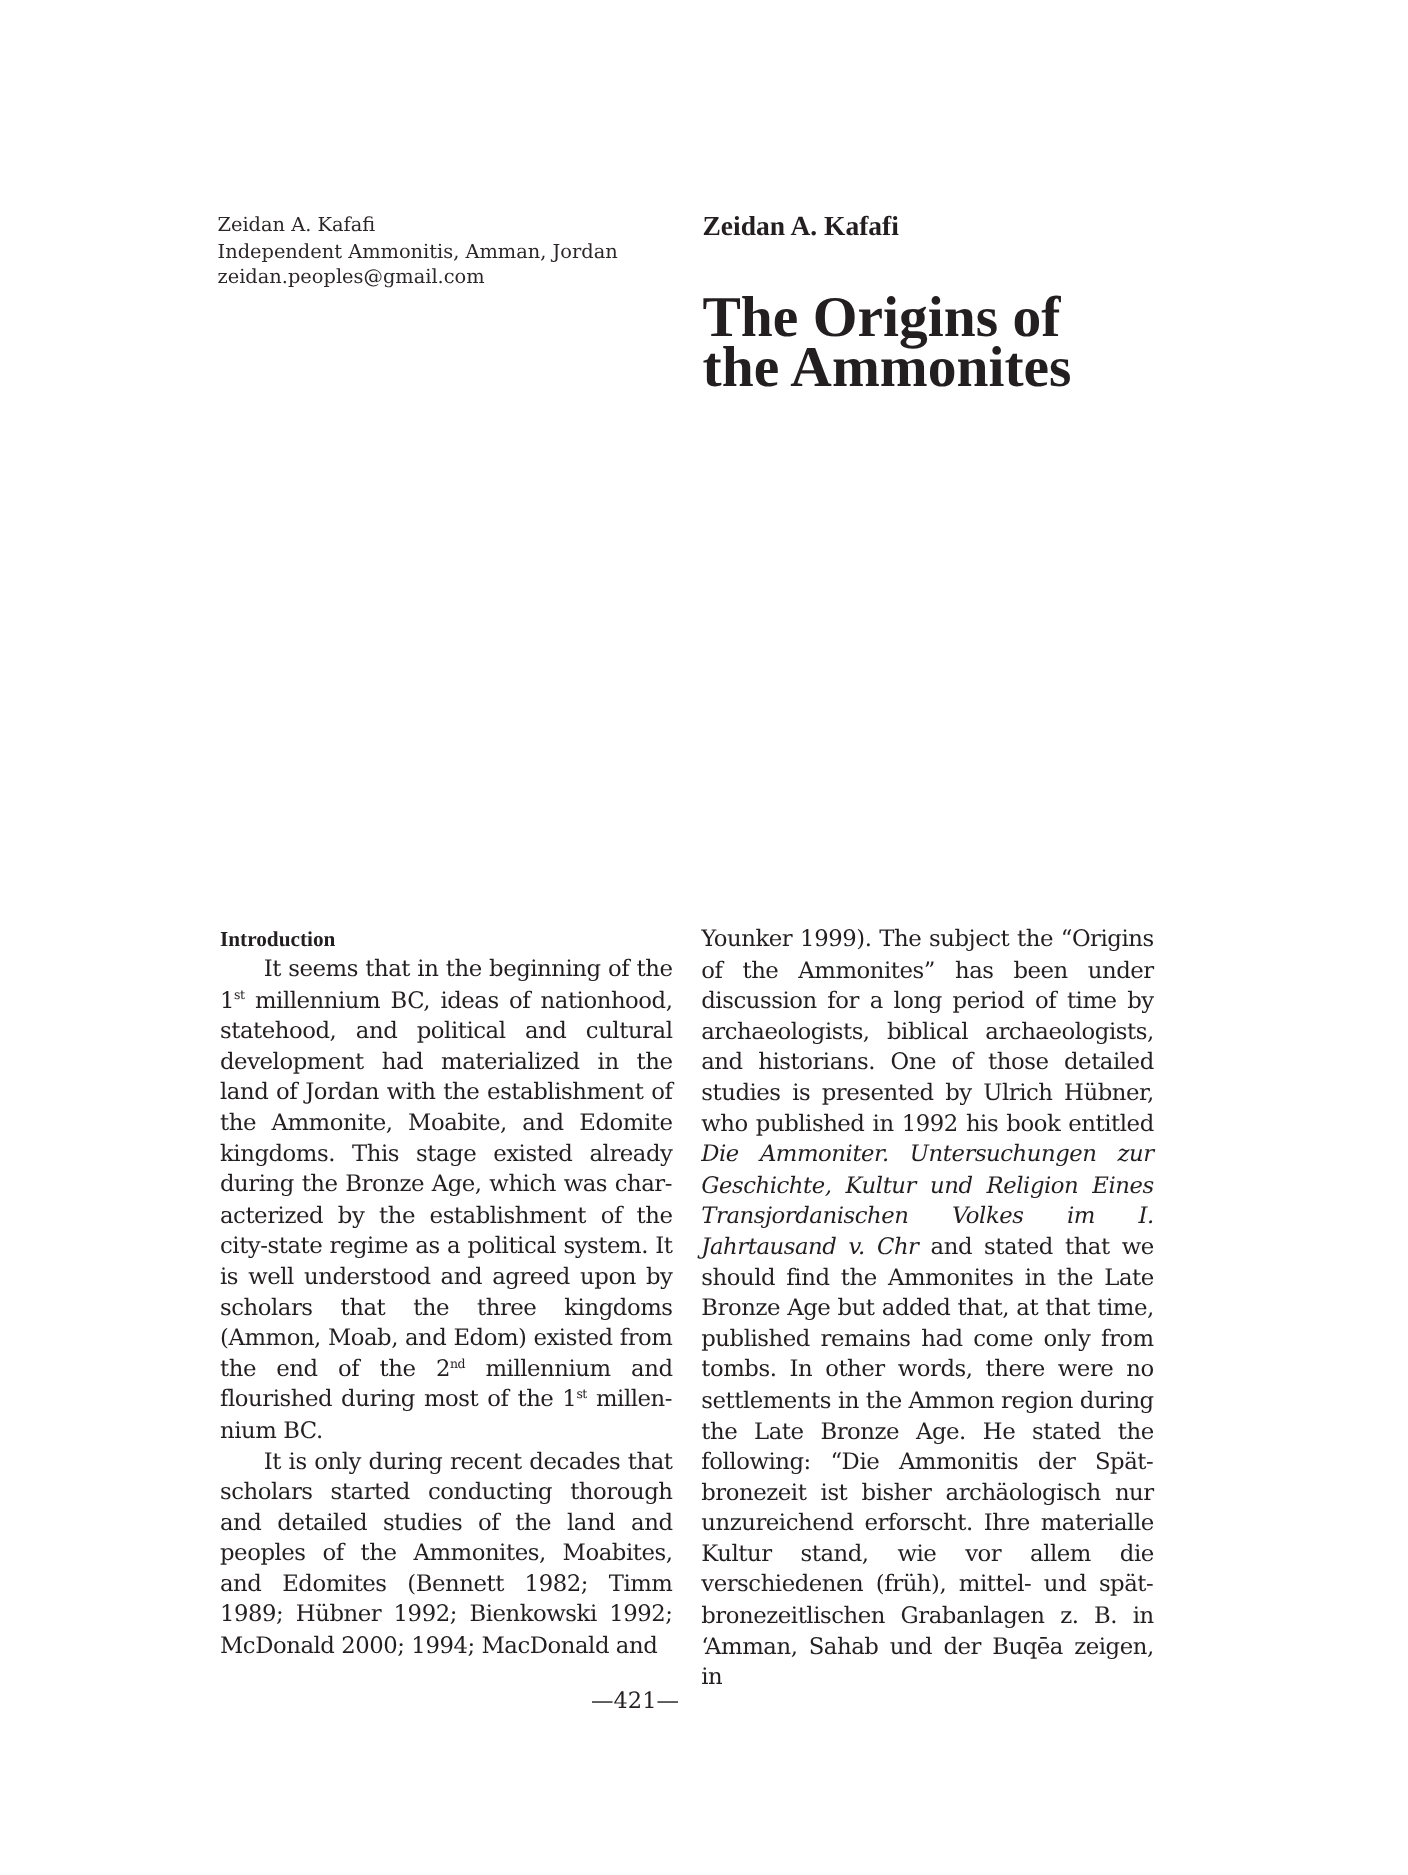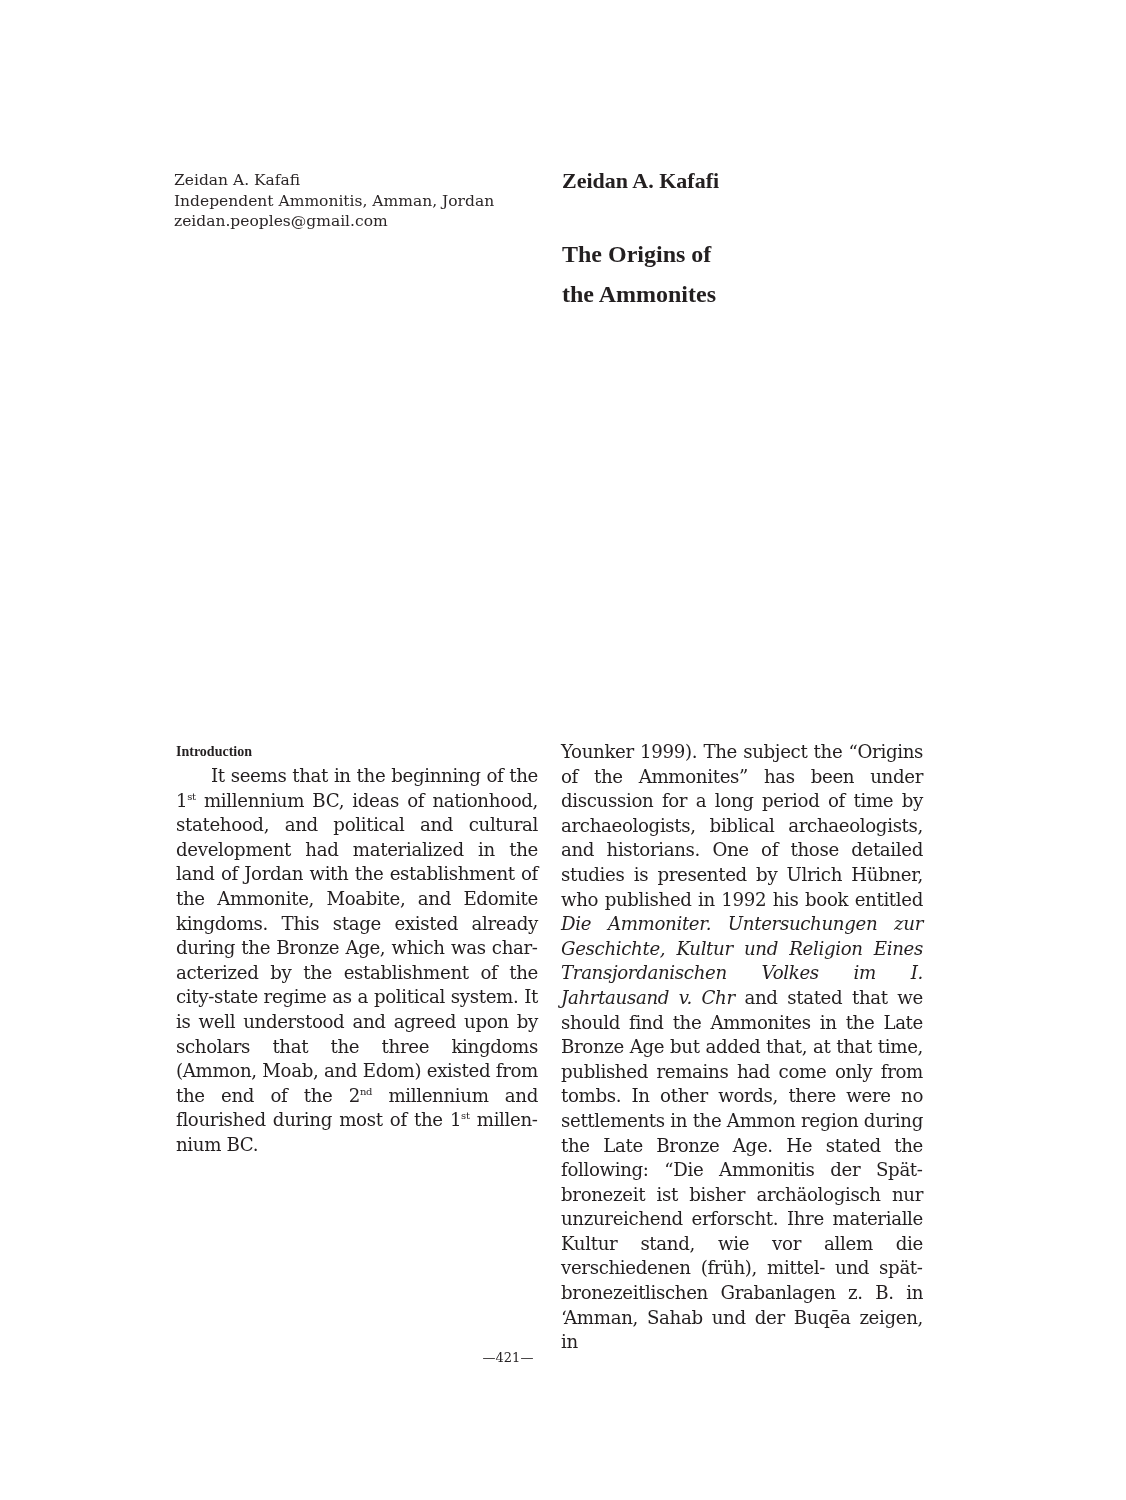--- a/index.html
+++ b/index.html
@@ -8,40 +8,40 @@
       position: absolute; left: 174px; top: 170px;
       font-family: "DejaVu Serif", serif; font-size: 15.5px; line-height: 20.5px; color: #2b2627;
     }
     .affil div { white-space: nowrap; }
     .author-head {
       position: absolute; left: 562px; top: 168px;
       font-family: "Liberation Serif", serif; font-weight: bold; font-size: 22px; color: #231f20;
     }
     .title {
       position: absolute; left: 562px; top: 234px; margin: 0;
-      font-family: "Liberation Serif", serif; font-weight: bold; font-size: 24px; line-height: 40px; color: #231f20;
+      font-family: "Liberation Serif", serif; font-weight: bold; font-size: 46px; line-height: 40px; color: #231f20;
     }
     .col {
       position: absolute; top: 740px; width: 362px;
       font-family: "DejaVu Serif", serif; font-size: 18.2px; line-height: 24.6px;
       text-align: justify; color: #231f20; letter-spacing: -0.35px;
     }
     .col.left { left: 176px; }
     .col.right { left: 561px; }
     .col p { margin: 0; }
     .col p.indent { text-indent: 35px; }
     .section-heading {
-      font-family: "Liberation Serif", serif; font-weight: bold; font-size: 14px; line-height: 24px;
+      font-family: "Liberation Serif", serif; font-weight: bold; font-size: 17px; line-height: 24px;
       margin: 0 0 0 0; letter-spacing: 0;
     }
     sup { font-size: 10px; line-height: 0; vertical-align: 7px; }
     em { }
     .page-number {
       position: absolute; left: 0; width: 1016px; top: 1350px; text-align: center;
-      font-family: "DejaVu Serif", serif; font-size: 13px; color: #231f20;
+      font-family: "DejaVu Serif", serif; font-size: 18px; color: #231f20;
     }
   </style>
 </head>
 <body>
 
 <div class="affil">
   <div>Zeidan A. Kafafi</div>
   <div>Independent Ammonitis, Amman, Jordan</div>
   <div>zeidan.peoples@gmail.com</div>
 </div>
@@ -49,19 +49,20 @@
 <div class="author-head">Zeidan A. Kafafi</div>
 
 <h1 class="title">
   <span>The Origins of</span><br>
   <span>the Ammonites</span>
 </h1>
 
 <div class="col left">
   <div class="section-heading">Introduction</div>
   <p class="indent"><span>It seems that in the beginning of the 1</span><sup>st</sup><span> millennium BC, ideas of nationhood, statehood, and political and cultural development had materialized in the land of Jordan with the establishment of the Ammonite, Moabite, and Edom­ite kingdoms. This stage existed already during the Bronze Age, which was char­acterized by the establishment of the city-state regime as a political system. It is well understood and agreed upon by scholars that the three kingdoms (Ammon, Moab, and Edom) existed from the end of the 2</span><sup>nd</sup><span> millennium and flourished during most of the 1</span><sup>st</sup><span> millen­nium BC.</span></p>
+  <p class="indent">It is only during recent decades that scholars started conducting thorough and detailed studies of the land and peoples of the Ammonites, Moabites, and Edomites (Bennett 1982; Timm 1989; Hübner 1992; Bienkowski 1992; McDonald 2000; 1994; MacDonald and</p>
 </div>
 
 <div class="col right">
   <p><span>Younker 1999). The subject the “Ori­gins of the Ammonites” has been under discussion for a long period of time by archaeologists, biblical archaeologists, and historians. One of those detailed studies is presented by Ulrich Hübner, who published in 1992 his book enti­tled </span><em>Die Ammoniter. Untersuchungen zur Geschichte, Kultur und Religion Eines Transjordanischen Volkes im I. Jahrtausand v. Chr</em><span> and stated that we should find the Ammonites in the Late Bronze Age but added that, at that time, published remains had come only from tombs. In other words, there were no settlements in the Ammon region during the Late Bronze Age. He stated the following: “Die Ammonitis der Spät­bronezeit ist bisher archäologisch nur unzureichend erforscht. Ihre materi­alle Kultur stand, wie vor allem die verschiedenen (früh), mittel- und spät­bronezeitlischen Grabanlagen z. B. in ‘Amman, Sahab und der Buqēa zeigen, in</span></p>
 </div>
 
 <div class="page-number">—421—</div>
 
 </body></html>

